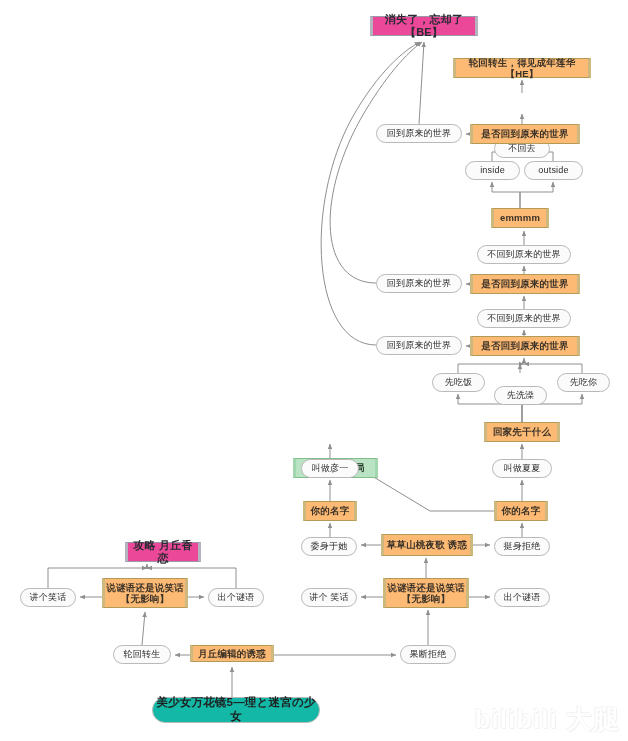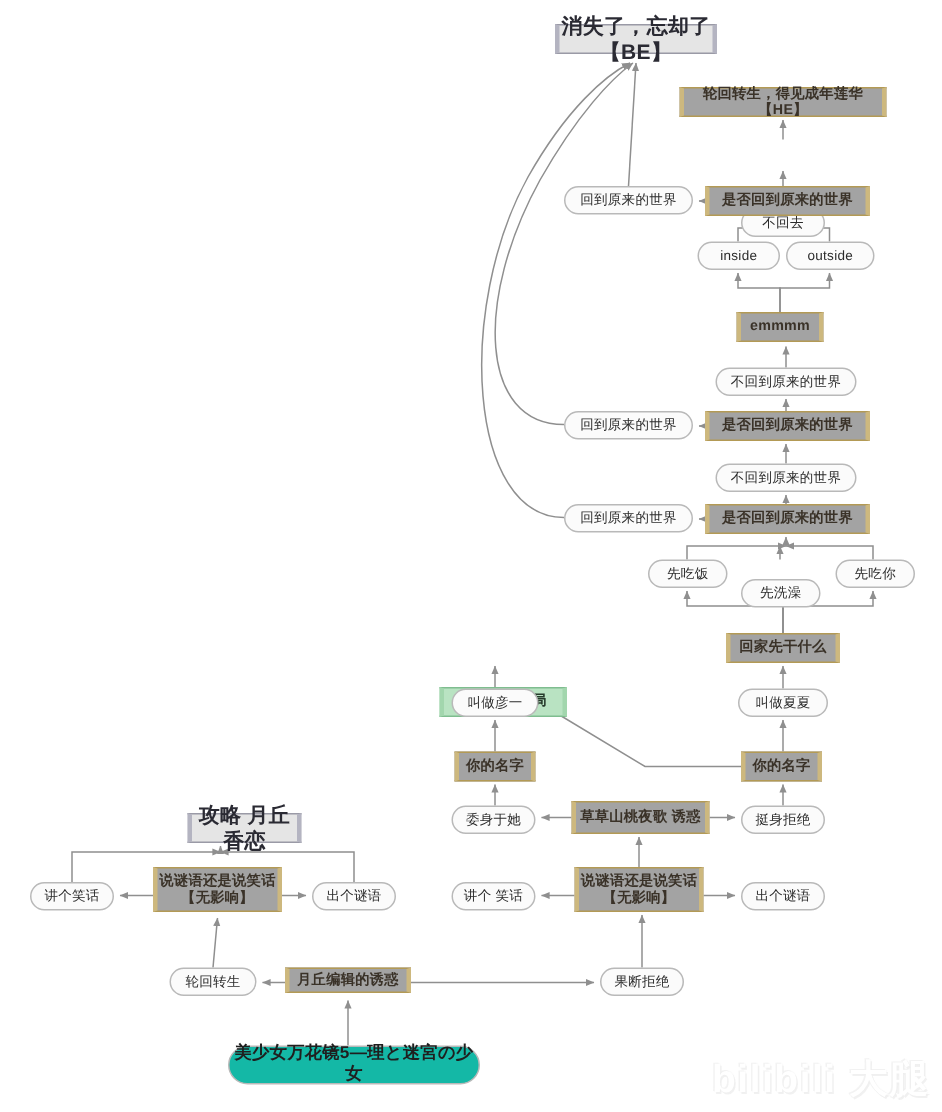--- a/index.html
+++ b/index.html
@@ -41,32 +41,32 @@
   .n-round {
     border: 1px solid #b9b9b9;
     border-radius: 999px;
     background: #fbfbfb;
     font-size: 9px;
     box-shadow: 0 0 0 0 rgba(0,0,0,0);
   }
   
   .n-rect {
     border: 1px solid #b39a55;
-    background: #a3a3a3;
+    background: #fdba74;
     font-size: 9.5px;
     font-weight: bold;
     color: #3a3228;
     border-left: 3px solid #cdb87e;
     border-right: 3px solid #cdb87e;
   }
   
   .n-grey {
     border: 1px solid #9a9aa6;
-    background: #e5e5e5;
-    font-size: 14px;
+    background: #ec4899;
+    font-size: 11px;
     font-weight: bold;
     color: #2a2a33;
     border-left: 3px solid #b4b4c1;
     border-right: 3px solid #b4b4c1;
   }
   
   .n-green {
     border: 1px solid #7fbd8f;
     background: #b9e3c2;
     font-size: 9.5px;

